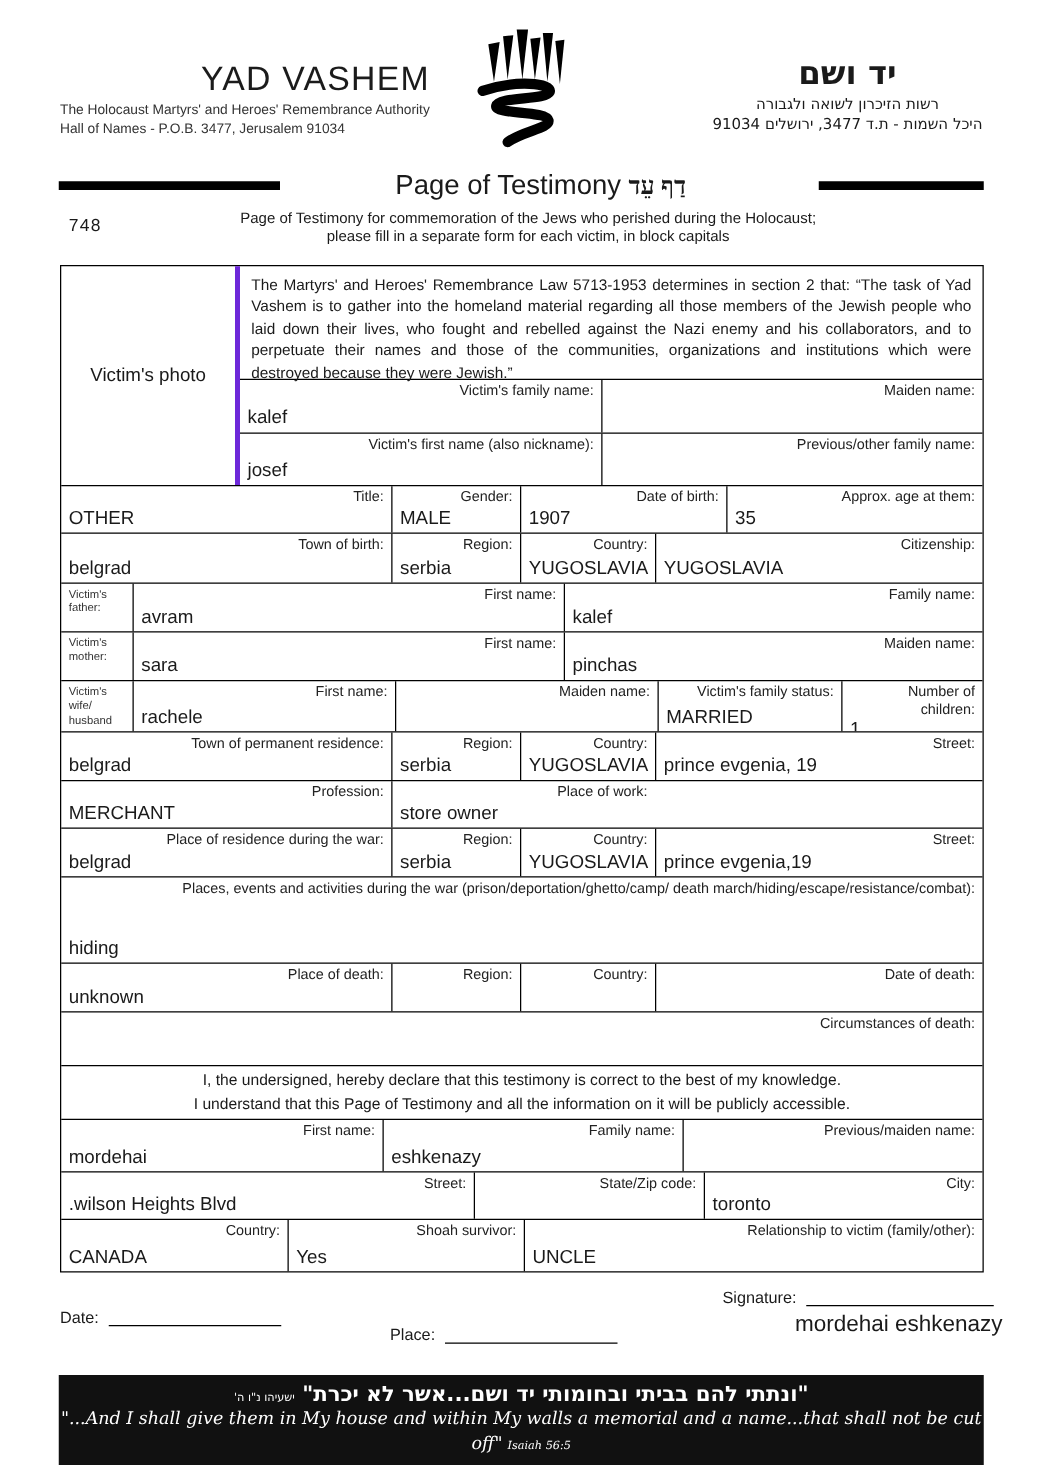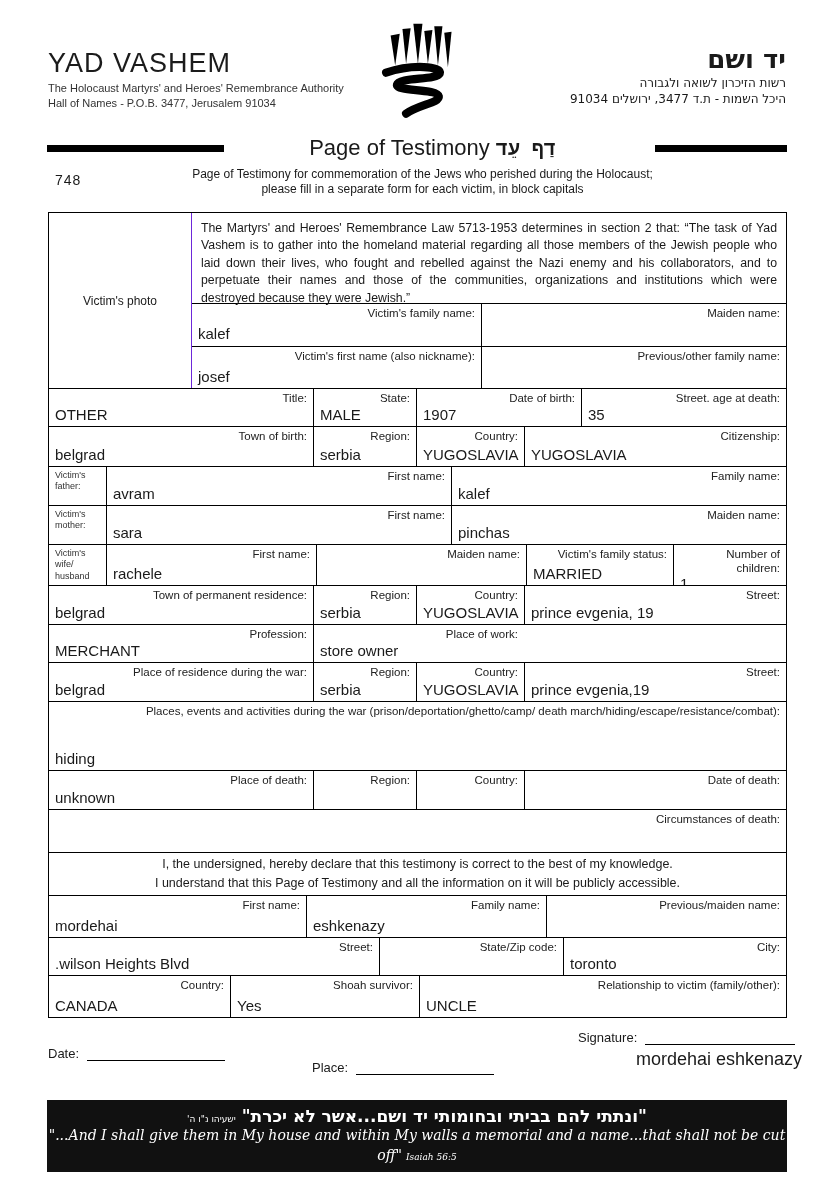--- a/index.html
+++ b/index.html
@@ -1,52 +1,52 @@
 <!DOCTYPE html>
 <html><head>
 <meta charset="utf-8">
 <style>
   html,body{margin:0;padding:0;background:#fff;}
   .page{position:relative;width:834px;height:1181px;background:#fff;overflow:hidden;
         font-family:"Liberation Sans",sans-serif;color:#1a1a1a;}
   
   .header{position:relative;height:133px;}
   .header-left{position:absolute;left:48px;top:48px;}
-  .org-name{font-size:27px;letter-spacing:1px;color:#1b1b1b;}
+  .org-name{font-size:27px;letter-spacing:1px;color:#1b1b1b;text-align:right;}
   .org-sub{font-size:11px;margin-top:3px;color:#333;}
   .header-logo{position:absolute;left:50%;top:20px;transform:translateX(-50%);}
-  .header-right{position:absolute;right:48px;top:44px;text-align:right;direction:rtl;
+  .header-right{position:absolute;right:48px;top:44px;text-align:center;direction:rtl;
                 font-family:"DejaVu Sans","Liberation Sans",sans-serif;}
   .org-name-he{font-size:26px;font-weight:bold;}
   .org-sub-he{font-size:12px;margin-top:2px;}
   
   .title-bar{display:flex;align-items:center;height:30px;margin:0 47px;}
   .bar{height:7px;background:#000;}
   .bar.left{width:177px;}
   .bar.right{width:132px;}
   .title-text{flex:1;text-align:center;font-size:22px;white-space:nowrap;}
-  .title-he{font-family:Liberation Mono, monospace;font-weight:bold;font-size:20px;margin-right:14px;margin-left:6px;}
+  .title-he{font-family:Liberation Serif, serif;font-weight:bold;font-size:20px;margin-right:14px;margin-left:6px;}
   
   .intro-row{position:relative;height:49px;padding-left:11px;}
   .form-number{position:absolute;left:55px;top:9px;font-size:14px;letter-spacing:1px;}
   .intro-text{text-align:center;font-size:12px;line-height:1.25;padding-top:4px;}
   
   .form-table{margin-left:48px;width:739px;border:1px solid #000;box-sizing:border-box;}
   .row{display:flex;border-top:1px solid #000;box-sizing:border-box;}
   .row.first{border-top:none;}
   .cell{border-left:1px solid #000;box-sizing:border-box;padding:3px 6px;display:flex;
         flex-direction:column;overflow:hidden;}
   .cell.nb{border-left:none;}
   .lbl{font-size:11.5px;color:#222;line-height:1.2;text-align:right;}
   .lbl-small{font-size:9px;color:#333;line-height:1.25;}
   .val{font-size:15px;margin-top:auto;line-height:1.1;white-space:nowrap;}
   .grow{flex:1;}
   
   .photo-cell{width:143px;display:flex;align-items:center;justify-content:center;
-              font-size:12px;border-right:1px solid #6d28d9;box-sizing:border-box;}
+              font-size:15px;border-right:4px solid #6d28d9;box-sizing:border-box;}
   .block1-right{flex:1;display:flex;flex-direction:column;}
   .law-cell{height:91px;border-bottom:1px solid #000;padding:7px 9px;box-sizing:border-box;
             font-size:12.3px;line-height:1.42;text-align:justify;}
   .name-row{display:flex;height:42px;}
   .name-row.mid{border-bottom:1px solid #000;}
   
   .decl{justify-content:center;text-align:center;font-size:12.5px;line-height:1.5;}
   
   .sign-row{position:relative;height:76px;}
   .sig-group{position:absolute;font-size:13px;white-space:nowrap;}
@@ -134,29 +134,29 @@
         </div>
       </div>
     </div>
 
     <div class="row" style="height:38px">
       <div class="cell nb" style="width:264px">
         <div class="lbl">Title:</div>
         <div class="val">OTHER</div>
       </div>
       <div class="cell" style="width:103px">
-        <div class="lbl">State:</div>
+        <div class="lbl">Gender:</div>
         <div class="val">MALE</div>
       </div>
       <div class="cell" style="width:165px">
         <div class="lbl">Date of birth:</div>
         <div class="val">1907</div>
       </div>
       <div class="cell grow">
-        <div class="lbl">Street. age at death:</div>
+        <div class="lbl">Approx. age at them:</div>
         <div class="val">35</div>
       </div>
     </div>
 
     <div class="row" style="height:40px">
       <div class="cell nb" style="width:264px">
         <div class="lbl">Town of birth:</div>
         <div class="val">belgrad</div>
       </div>
       <div class="cell" style="width:103px">

